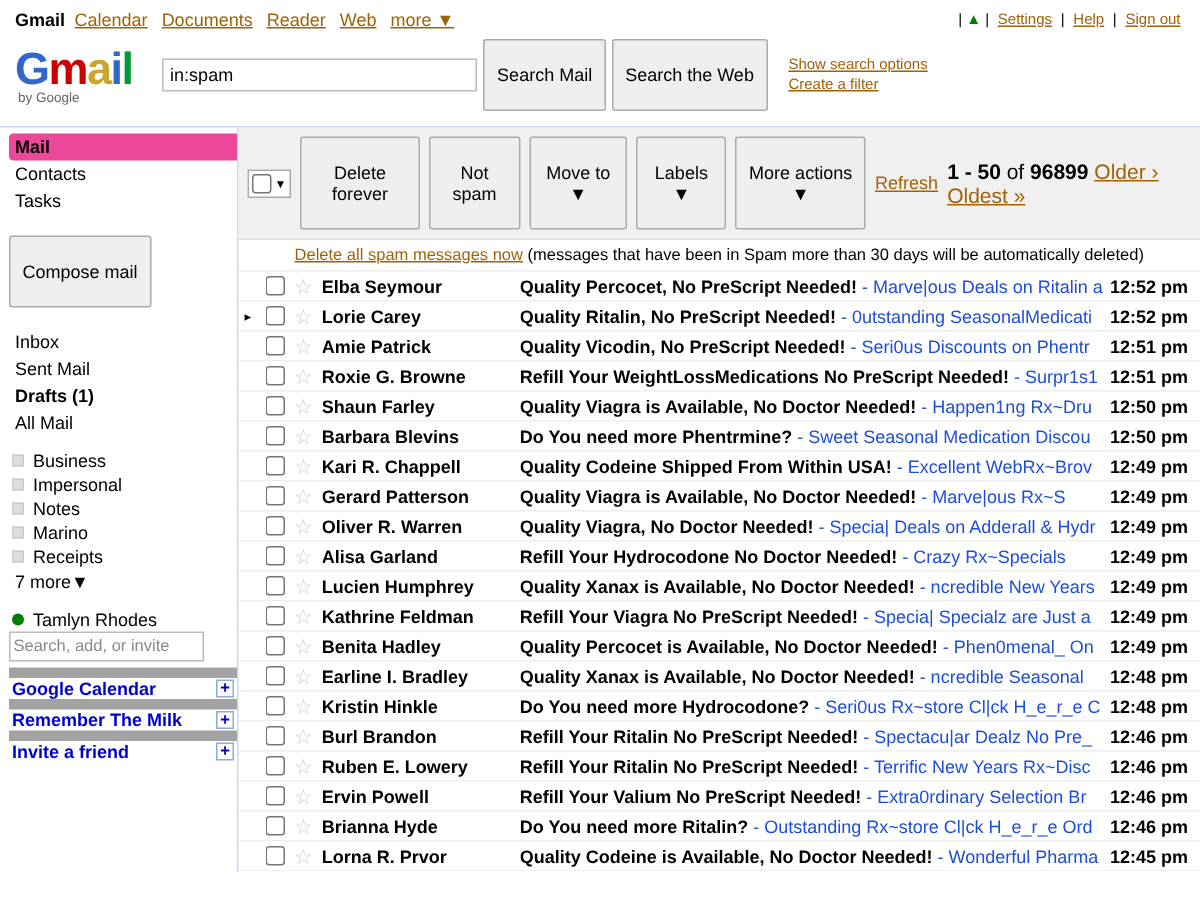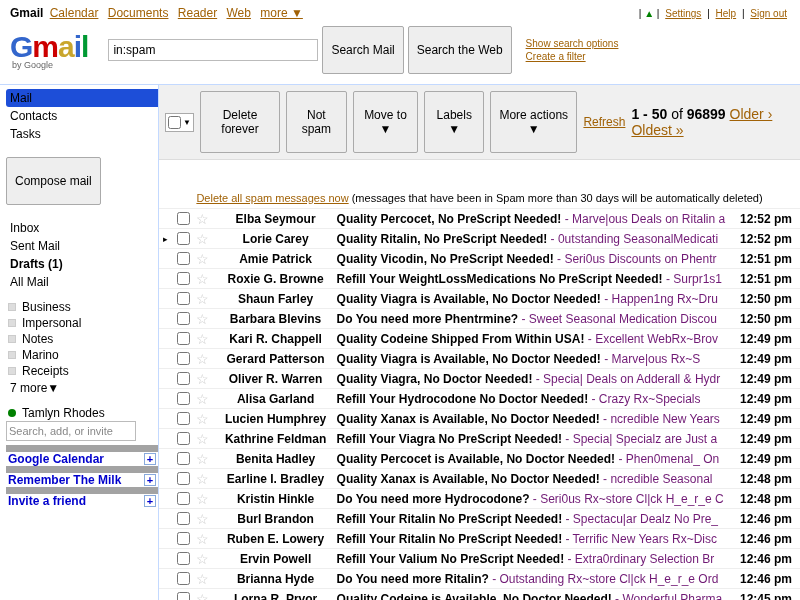--- a/index.html
+++ b/index.html
@@ -16,43 +16,43 @@
 .logo .g1{color:#3366cc;} .logo .m{color:#cc0000;} .logo .a{color:#c9a62d;} .logo .i{color:#3366cc;} .logo .l{color:#009933;}
 .logo-sub { font-size:9px; color:#666; display:block; margin-top:-4px; margin-left:2px; }
 .search-box { display:flex; align-items:center; gap:4px; }
 .search-input { width:210px; height:22px; padding:2px 4px; border:1px solid #bbb; font-size:12px; }
 .btn { background:#eee; border:1px solid #aaa; border-radius:2px; padding:16px 8px; font-size:12px; cursor:pointer; }
 .search-links { font-size:10px; margin-left:10px; line-height:1.3; }
 .body-row { display:flex; border-top:1px solid #c3d9ff; }
 .sidebar { width:158px; flex-shrink:0; padding:0 0 0 6px; font-size:12px; }
 .sidebar .sec { padding:4px 0; }
 .sidebar .nav-item { padding:2px 4px; cursor:pointer; }
-.sidebar .nav-item.sel { background:#1d4ed8; font-weight:normal; border-radius:3px 0 0 3px; }
+.sidebar .nav-item.sel { background:#ec4899; font-weight:bold; border-radius:3px 0 0 3px; }
 .sidebar .compose { margin:6px 0; }
 .sidebar .label-item { padding:1px 2px; cursor:pointer; display:flex; align-items:center; }
 .label-color { width:8px; height:8px; background:#ddd; border:1px solid #ccc; margin-right:6px; }
 .chat-dot { width:8px; height:8px; background:#008000; border-radius:50%; margin-right:6px; }
 .side-input { width:130px; height:20px; font-size:11px; padding:2px; border:1px solid #bbb; color:#888; }
 .side-widget { border-top:7px solid #a3a3a3; padding:0 2px; font-size:12px; font-weight:bold; color:#0000cc; display:flex; justify-content:space-between; align-items:center; cursor:pointer; }
 .plus-box { width:12px; height:12px; border:1px solid #88aadd; color:#0000cc; font-size:11px; text-align:center; line-height:10px; }
 .main { flex:1; overflow:hidden; border-left:1px solid #c3d9ff; }
 .toolbar { background:#f0f0f0; border-bottom:1px solid #ddd; padding:6px 6px; display:flex; align-items:center; gap:6px; font-size:12px; }
 .check-dd { border:1px solid #aaa; padding:2px; display:flex; align-items:center; background:#fff; }
 .dd-arrow { font-size:8px; margin-left:2px; }
 .pager { margin-left:auto; font-size:14px; }
 .pager b { font-weight:bold; }
-.spam-notice { text-align:center; font-size:11px; padding:4px; border-bottom:1px solid #eee;margin-top:28px; }
+.spam-notice { text-align:center; font-size:11px; padding:4px; border-bottom:1px solid #eee; }
 .msglist { overflow:hidden; }
 .msg-row { display:flex; align-items:center; padding:1px 4px; border-bottom:1px solid #eee; height:20px; font-size:12px; white-space:nowrap; }
 .msg-row input[type=checkbox] { margin:0 4px 0 6px; }
 .star { color:#ccc; font-size:14px; margin:0 6px 0 2px; cursor:pointer; }
-.sender { width:122px; font-weight:bold; overflow:hidden; text-overflow:ellipsis;text-align:center; }
+.sender { width:132px; font-weight:bold; overflow:hidden; text-overflow:ellipsis; }
 .subject { flex:1; overflow:hidden; text-overflow:ellipsis; }
 .subj-b { font-weight:bold; }
-.snip { color:#701a75; }
+.snip { color:#1d4ed8; }
 .time { width:60px; text-align:right; font-weight:bold; padding-right:4px; }
 .arrow-indicator { width:8px; font-size:9px; color:#000; }
 </style>
 </head>
 <body>
 
 <div class="topnav">
   <div class="topnav-left">
     <b>Gmail</b>
     <a>Calendar</a>

